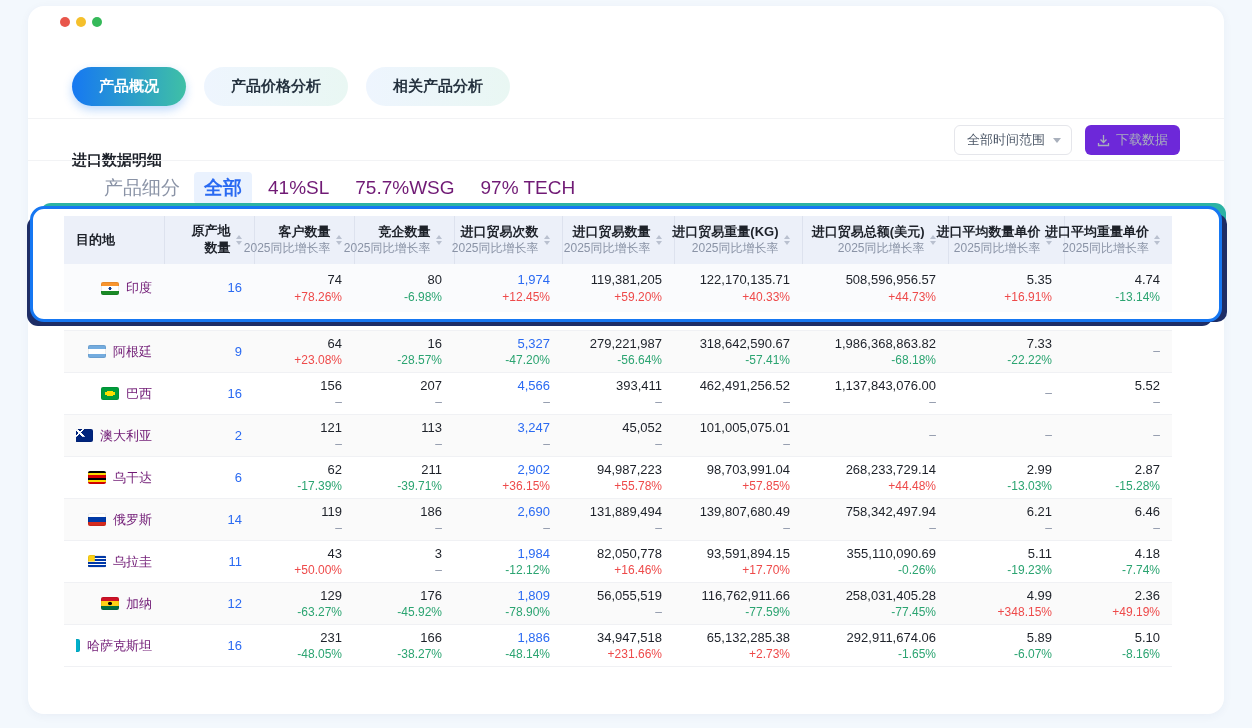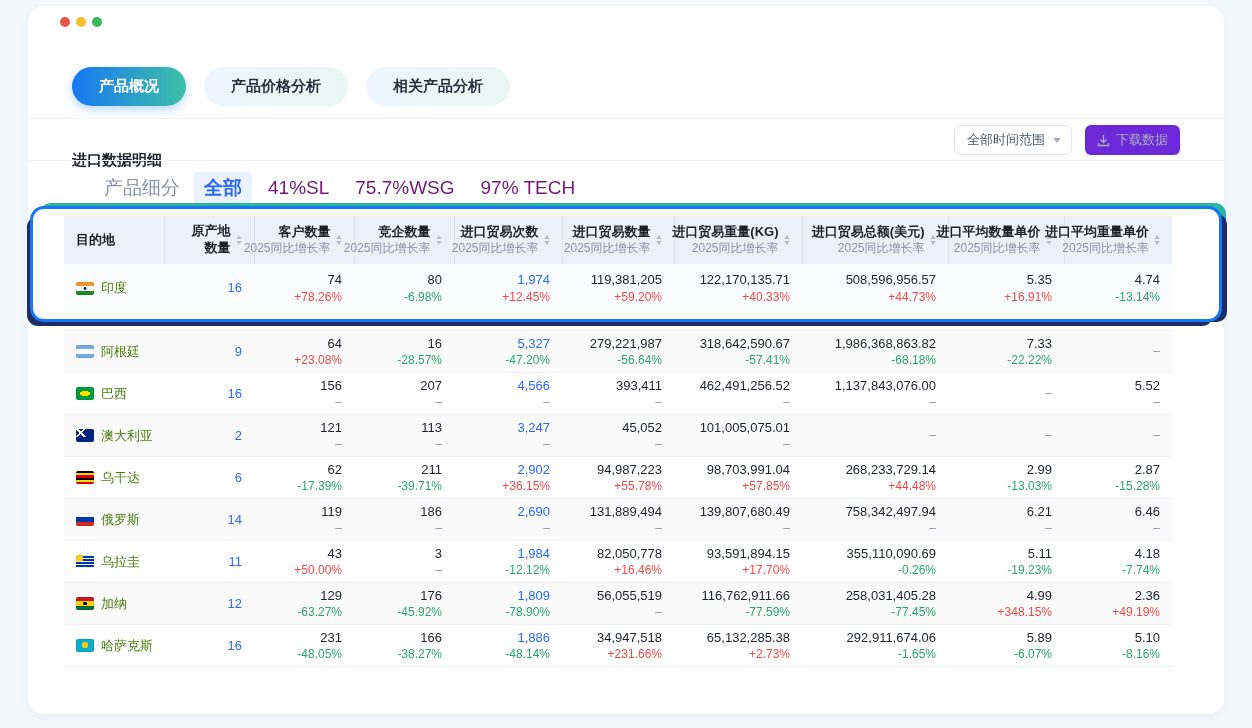--- a/index.html
+++ b/index.html
@@ -79,21 +79,21 @@
   .sort .su { border-bottom:4px solid #b9c0cf; }
   .sort .sd { border-top:4px solid #b9c0cf; }
   td { padding:0 12px; vertical-align:middle; }
   td.num { text-align:right; }
   .v { font-size:13px; color:#1d2129; line-height:1.35; white-space:nowrap; }
   .v.link { color:#2a6af2; cursor:pointer; }
   .g { font-size:12px; line-height:1.35; white-space:nowrap; }
   .g.up { color:#ee4a4a; }
   .g.down { color:#2ba471; }
   .g.na { color:#8a93a6; }
-  .dest { display:flex; align-items:center; white-space:nowrap; overflow:hidden; font-size:13px; color:#4d7c0f; }
+  .dest { display:flex; align-items:center; white-space:nowrap; overflow:hidden; font-size:13px; color:#701a75;justify-content:flex-end; }
   #tbl-head tbody td { height:48px; background:#fafbfd; }
   .body-table-wrap { position:absolute; left:36px; top:324px; }
   #tbl-body td { height:42px; border-bottom:1px solid #f0f1f4; }
   #tbl-body tr:first-child td { border-top:1px solid #f0f1f4; }
   #tbl-body tr.stripe td { background:#fafafa; }
   
   .flag { flex:none; width:18px; height:13px; border-radius:2px; margin-right:7px;
           box-shadow:inset 0 0 0 1px rgba(0,0,0,.07); background:#ccc; }
   .flag-india { background:radial-gradient(circle at 50% 50%,#123d8c 0 1.3px,transparent 1.8px),
                 linear-gradient(180deg,#f8952f 0 33%,#fff 33% 66%,#1a8a26 66%); }

